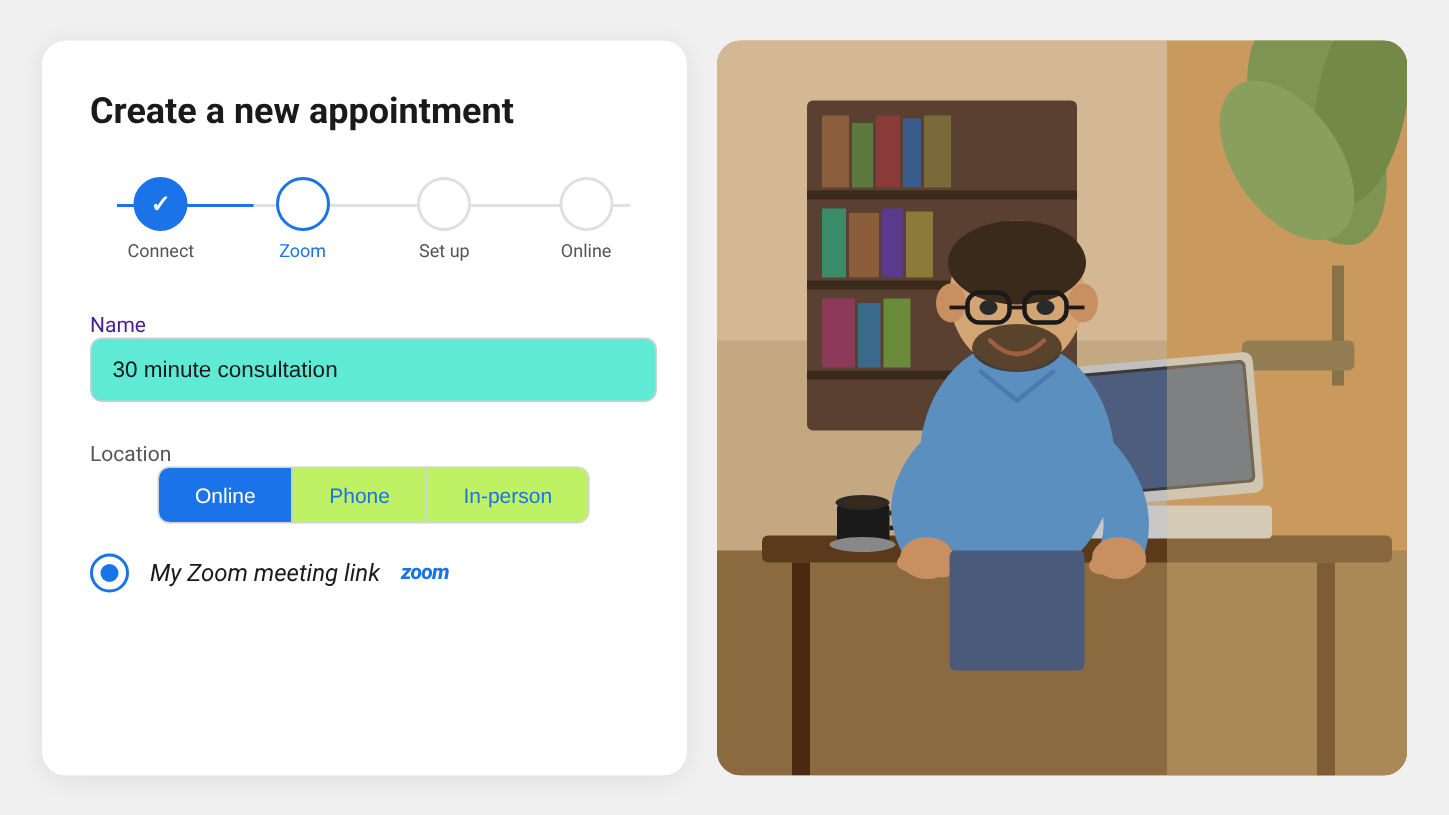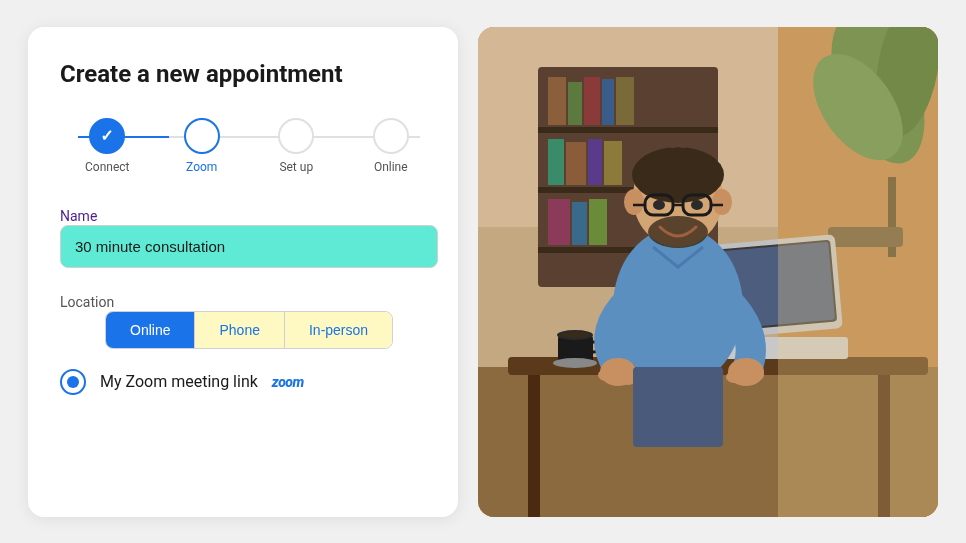--- a/index.html
+++ b/index.html
@@ -159,21 +159,21 @@
       margin-bottom: 20px;
       width: fit-content;
       margin-left: 45px;
     }
 
     .loc-btn {
       padding: 10px 24px;
       font-size: 14px;
       font-weight: 500;
       border: none;
-      background: #fef9c3;
+      background: #bef264;
       cursor: pointer;
       color: #1a73e8;
       border-right: 1.5px solid #d0d0d0;
     }
 
     .loc-btn:last-child {
       border-right: none;
     }
 
     .loc-btn.selected {
@@ -208,20 +208,21 @@
       width: 12px;
       height: 12px;
       border-radius: 50%;
       background: #1a73e8;
     }
 
     .zoom-text {
       font-size: 16px;
       color: #1a1a1a;
       font-weight: 400;
+      font-style: italic;
     }
 
     .zoom-logo {
       font-size: 14px;
       font-weight: 800;
       color: #1a73e8;
       letter-spacing: -0.5px;
       font-style: italic;
     }
 

